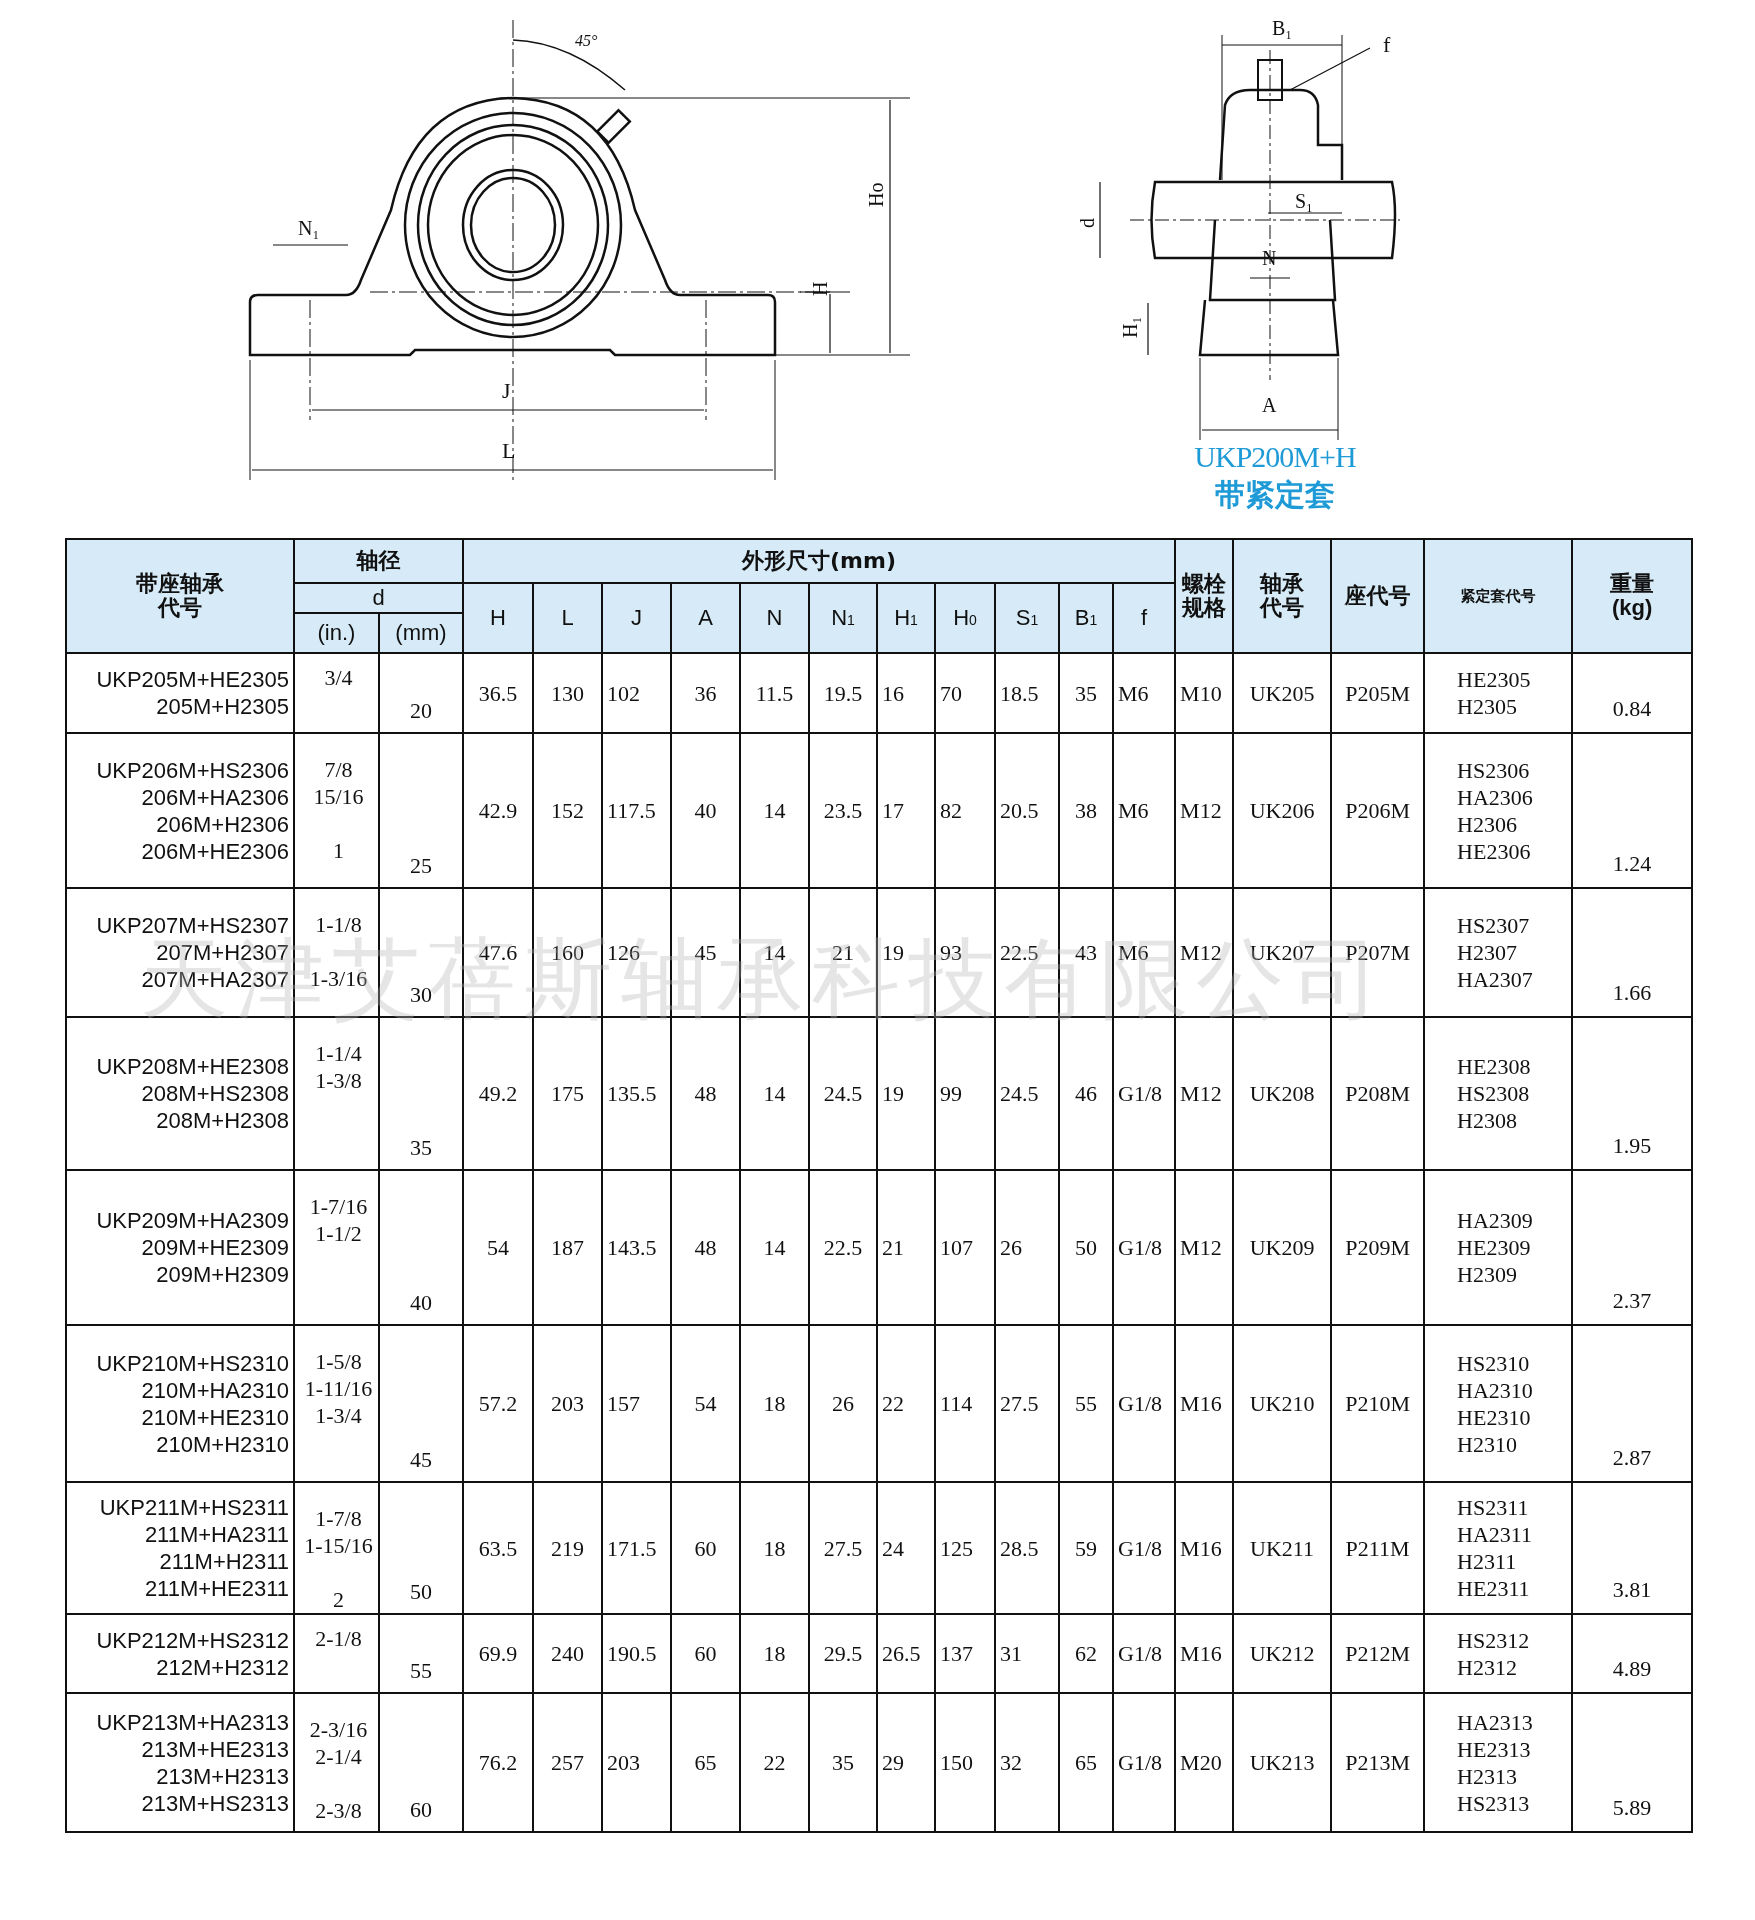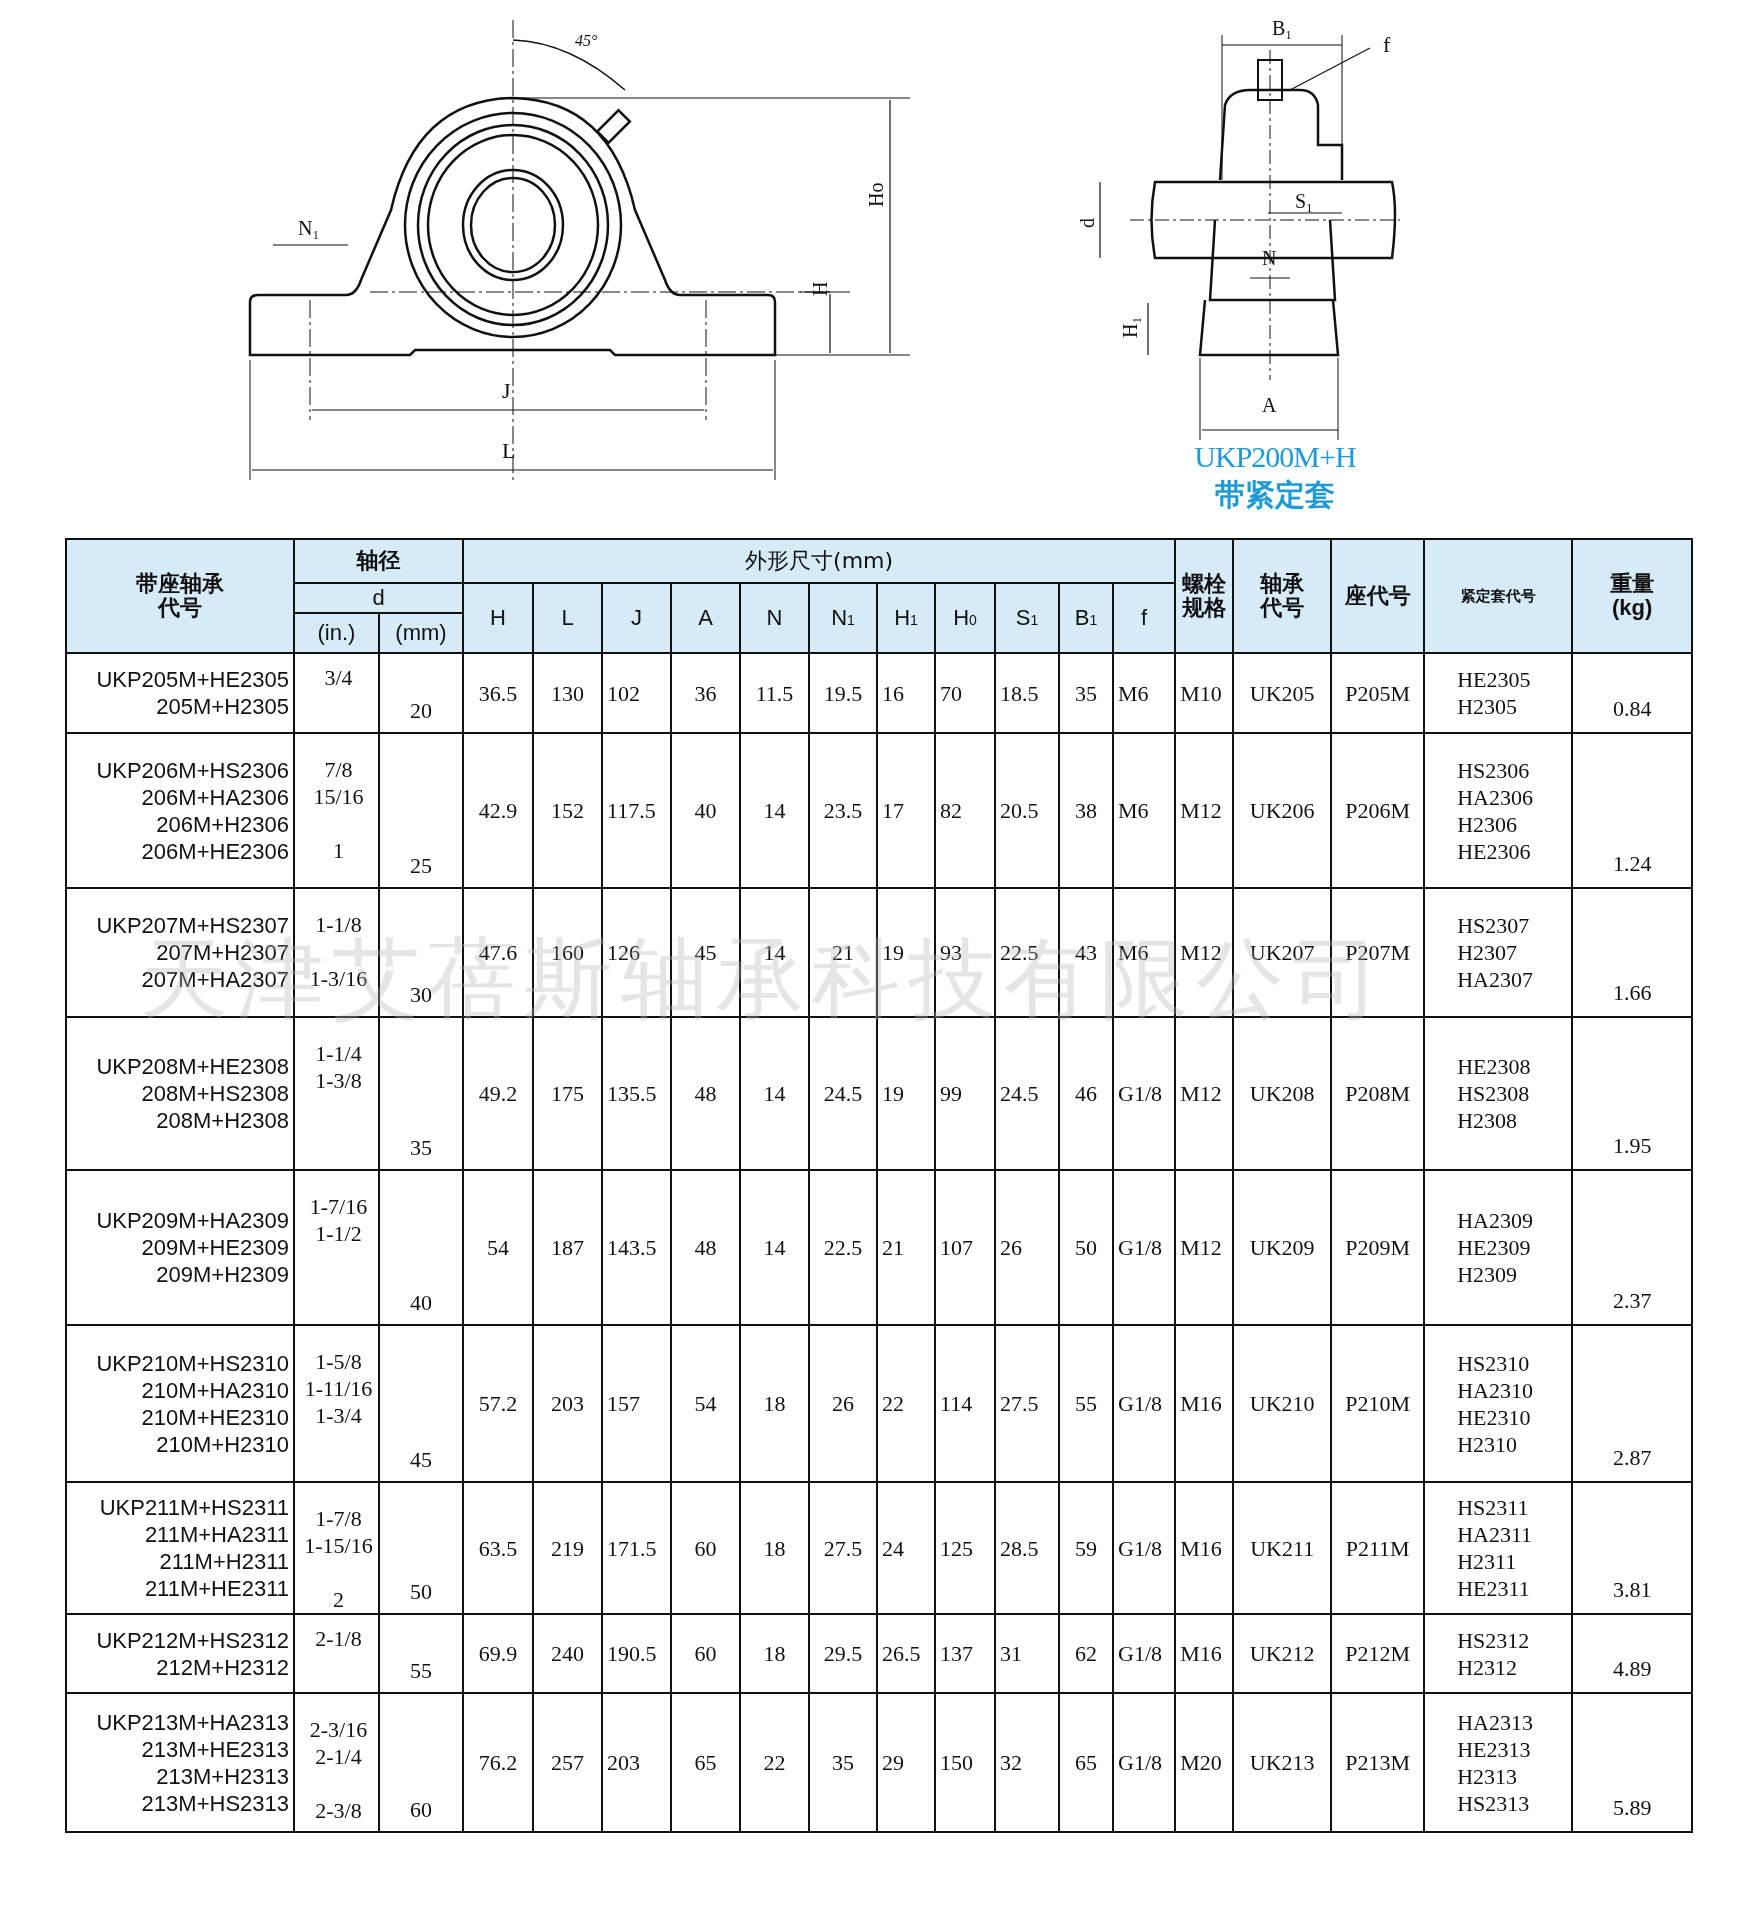--- a/index.html
+++ b/index.html
@@ -126,21 +126,21 @@
       <col style="width:148px">
       <col style="width:120px">
   </colgroup>
   <thead>
     <tr style="height:44px">
       <th class="cjk" rowspan="3">
           <div>带座轴承</div>
           <div>代号</div>
         </th>
       <th class="cjk" colspan="2">轴径</th>
-      <th colspan="11" style="font-family:'DejaVu Sans',sans-serif;font-weight:normal;"><span>外形尺寸(mm)</span></th>
+      <th colspan="11" style="font-family:'DejaVu Sans',sans-serif;font-weight:bold;"><span>外形尺寸(mm)</span></th>
       <th class="cjk" rowspan="3">
           <div>螺栓</div>
           <div>规格</div>
         </th>
       <th class="cjk" rowspan="3">
           <div>轴承</div>
           <div>代号</div>
         </th>
       <th class="cjk" rowspan="3">座代号</th>
       <th class="cjk" rowspan="3" style="font-size:15px;">紧定套代号</th>

